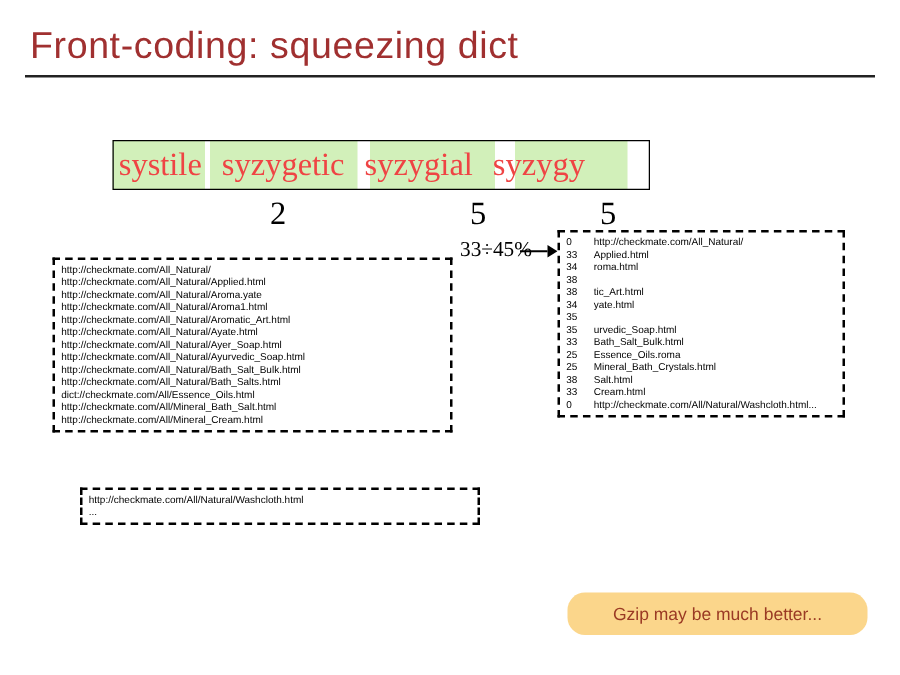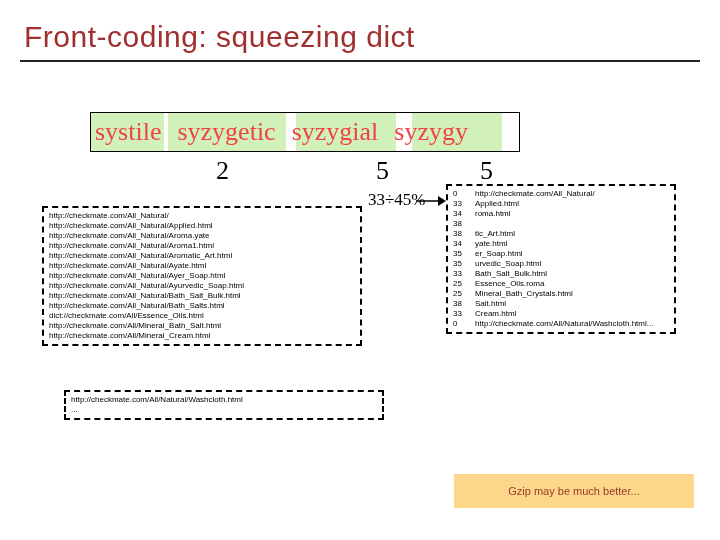--- a/index.html
+++ b/index.html
@@ -97,25 +97,25 @@
     height: 14px;
   }
   .arrow svg { width: 100%; height: 100%; }
   .gzip-badge {
     position: absolute;
     left: 454px;
     top: 474px;
     width: 240px;
     height: 34px;
     background: rgba(250,200,100,0.75);
-    border-radius: 0;
+    border-radius: 14px;
     display: flex;
     align-items: center;
     justify-content: center;
-    font-size: 11px;
+    font-size: 14px;
     color: #9a3a24;
     font-family: Verdana, sans-serif;
   }
 </style>
 </head>
 <body>
 
 <div class="title">Front-coding: squeezing dict</div>
 <div class="title-rule"></div>
 
@@ -185,21 +185,20 @@
     <div class="row">
       <div class="off">38</div>
       <div class="url">tic_Art.html</div>
     </div>
     <div class="row">
       <div class="off">34</div>
       <div class="url">yate.html</div>
     </div>
     <div class="row">
       <div class="off">35</div>
-      <div class="url">er_Soap.html</div>
     </div>
     <div class="row">
       <div class="off">35</div>
       <div class="url">urvedic_Soap.html</div>
     </div>
     <div class="row">
       <div class="off">33</div>
       <div class="url">Bath_Salt_Bulk.html</div>
     </div>
     <div class="row">

